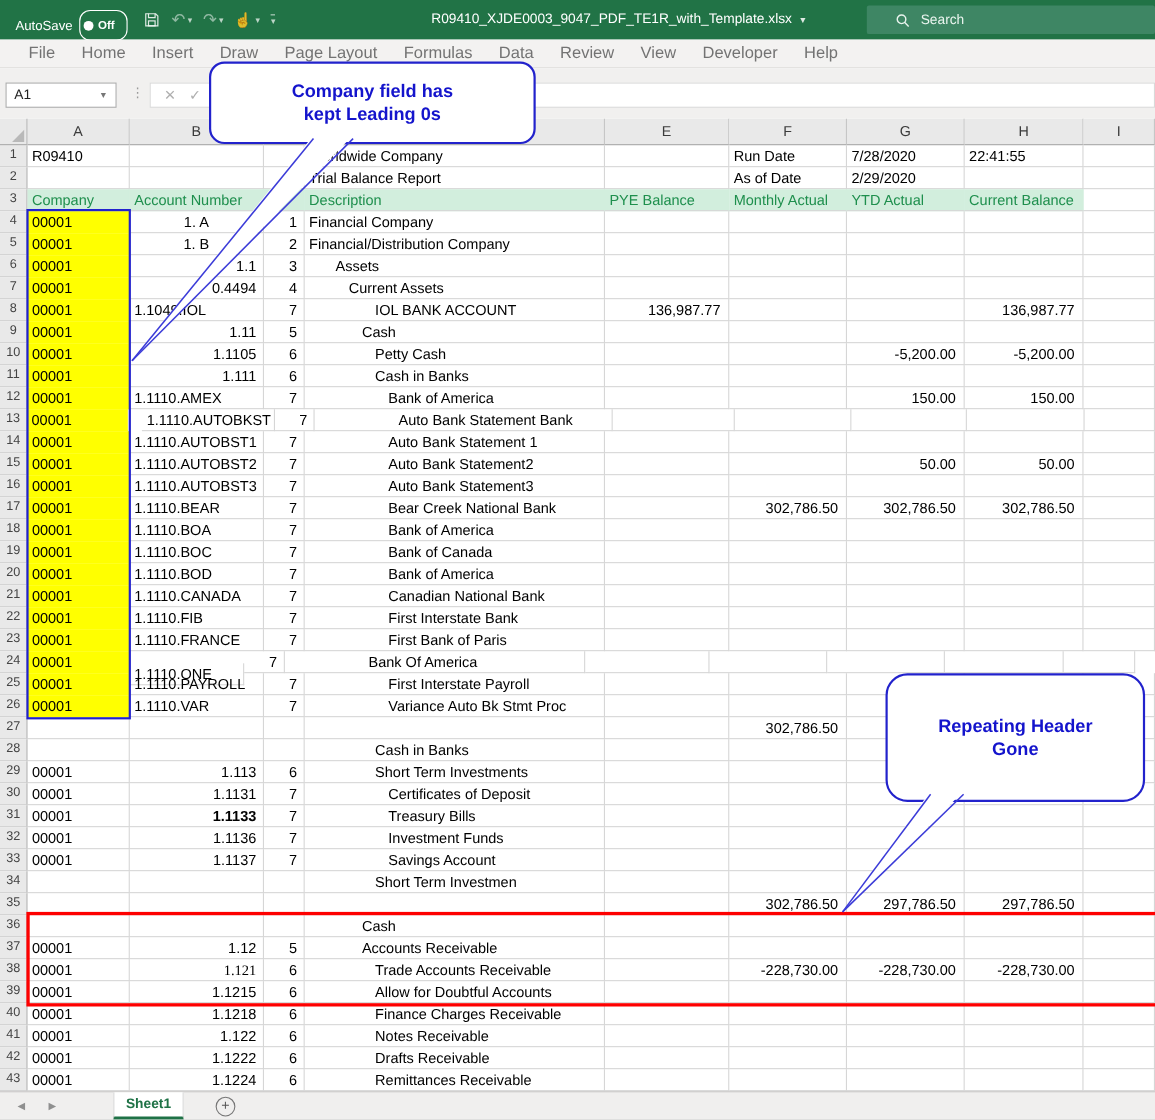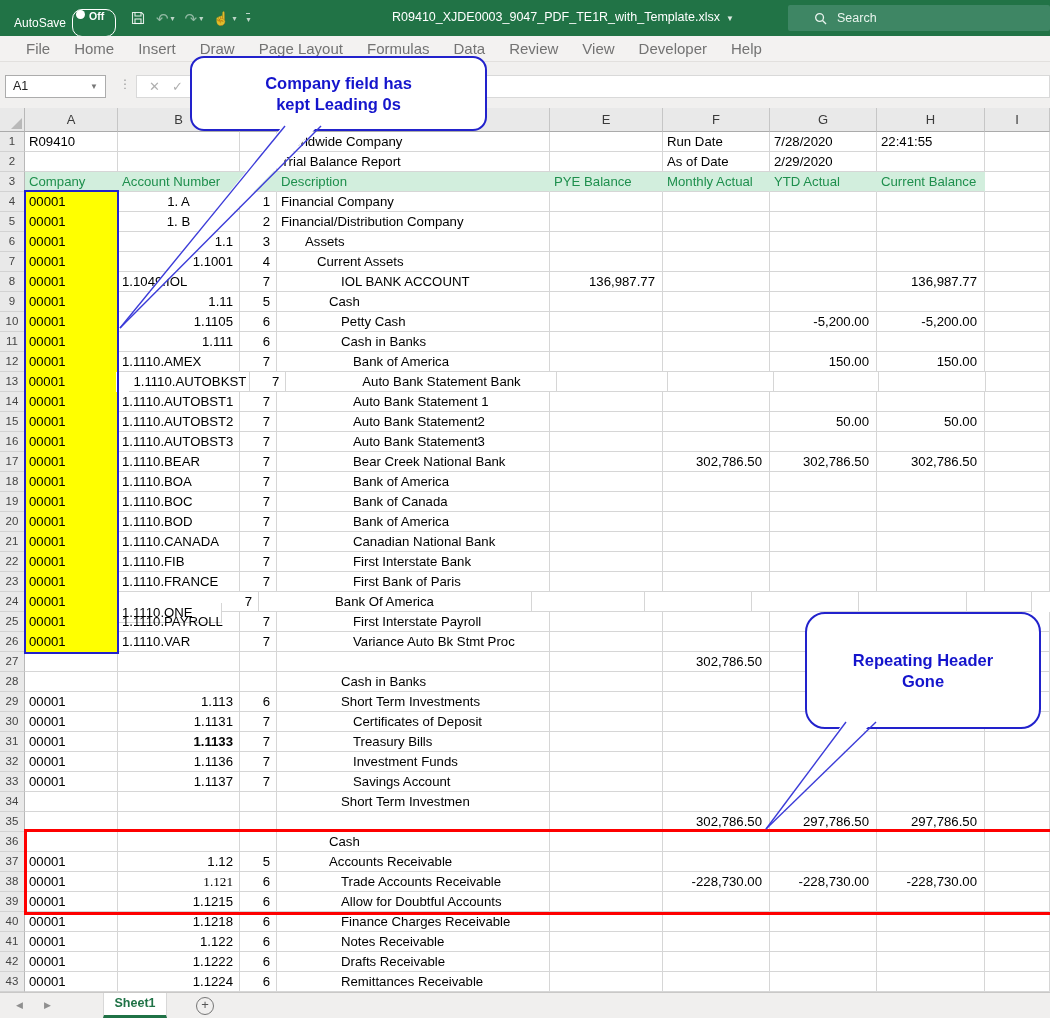--- a/index.html
+++ b/index.html
@@ -2,21 +2,21 @@
 <html style="--titlebar-green: #217346; --search-box-green: #3E8664; --ribbon-bg: #F3F2F1; --grid-line: #D6D6D6; --header-fill: #E9E9E9; --row3-bg: #D2EEDD; --row3-text: #1E8F4D; --highlight-yellow: #FFFF00; --callout-blue: #2222CC; --annotation-red: #FE0000; --sheet-tab-green: #1F7246;"><head>
 <meta charset="utf-8">
 <style>
   html,body{margin:0;padding:0;background:#888;}
   .app{position:relative;width:1050px;height:1018px;overflow:hidden;background:#fff;
        font-family:"Liberation Sans",sans-serif;-webkit-font-smoothing:antialiased;}
 
   
   .titlebar{position:absolute;left:0;top:0;width:100%;height:36px;background:var(--titlebar-green);}
   .autosave{position:absolute;left:14px;top:9px;display:flex;align-items:center;gap:6px;color:#fff;font-size:12px;}
-  .as-pill{display:flex;width:44px;height:28px;border:1.5px solid #fff;border-radius:10px;box-sizing:border-box;cursor:pointer;}
+  .as-pill{display:flex;align-items:center;width:44px;height:28px;border:1.5px solid #fff;border-radius:10px;box-sizing:border-box;cursor:pointer;}
   .as-dot{width:9px;height:9px;border-radius:50%;background:#fff;margin-left:3px;}
   .as-off{color:#fff;font-size:10.5px;margin-left:4px;font-weight:bold;}
   .qat{position:absolute;left:130px;top:6px;display:flex;align-items:center;gap:10px;height:24px;}
   .qat .ic{display:flex;align-items:center;color:rgba(255,255,255,.85);}
   .qat .dim{color:rgba(255,255,255,.5);}
   .qat .chev{font-size:8px;color:rgba(255,255,255,.7);margin-left:-6px;}
   .glyph{font-size:15px;line-height:15px;}
   .doc-title{position:absolute;left:392px;top:10px;color:#fff;font-size:12.5px;white-space:nowrap;}
   .doc-title .tchev{font-size:8px;margin-left:6px;color:rgba(255,255,255,.85);}
   .searchbox{position:absolute;left:788px;top:5px;width:262px;height:26px;background:var(--search-box-green);
@@ -239,21 +239,21 @@
           <div class="cell al" style="width: 273px; padding-left: 28px;">Assets</div>
           <div class="cell num" style="width: 113px;"></div>
           <div class="cell num" style="width: 107px;"></div>
           <div class="cell num" style="width: 107px;"></div>
           <div class="cell num" style="width: 108px;"></div>
           <div class="cell num" style="width: 65px;"></div>
         </div>
         <div class="row">
           <div class="rn">7</div>
           <div class="cell al hl" style="width: 93px;">00001</div>
-          <div class="cell ar" style="width: 122px;">1.1001</div>
+          <div class="cell ar" style="width: 122px;">0.4494</div>
           <div class="cell ar" style="width: 37px;">4</div>
           <div class="cell al" style="width: 273px; padding-left: 40px;">Current Assets</div>
           <div class="cell num" style="width: 113px;"></div>
           <div class="cell num" style="width: 107px;"></div>
           <div class="cell num" style="width: 107px;"></div>
           <div class="cell num" style="width: 108px;"></div>
           <div class="cell num" style="width: 65px;"></div>
         </div>
         <div class="row">
           <div class="rn">8</div>

